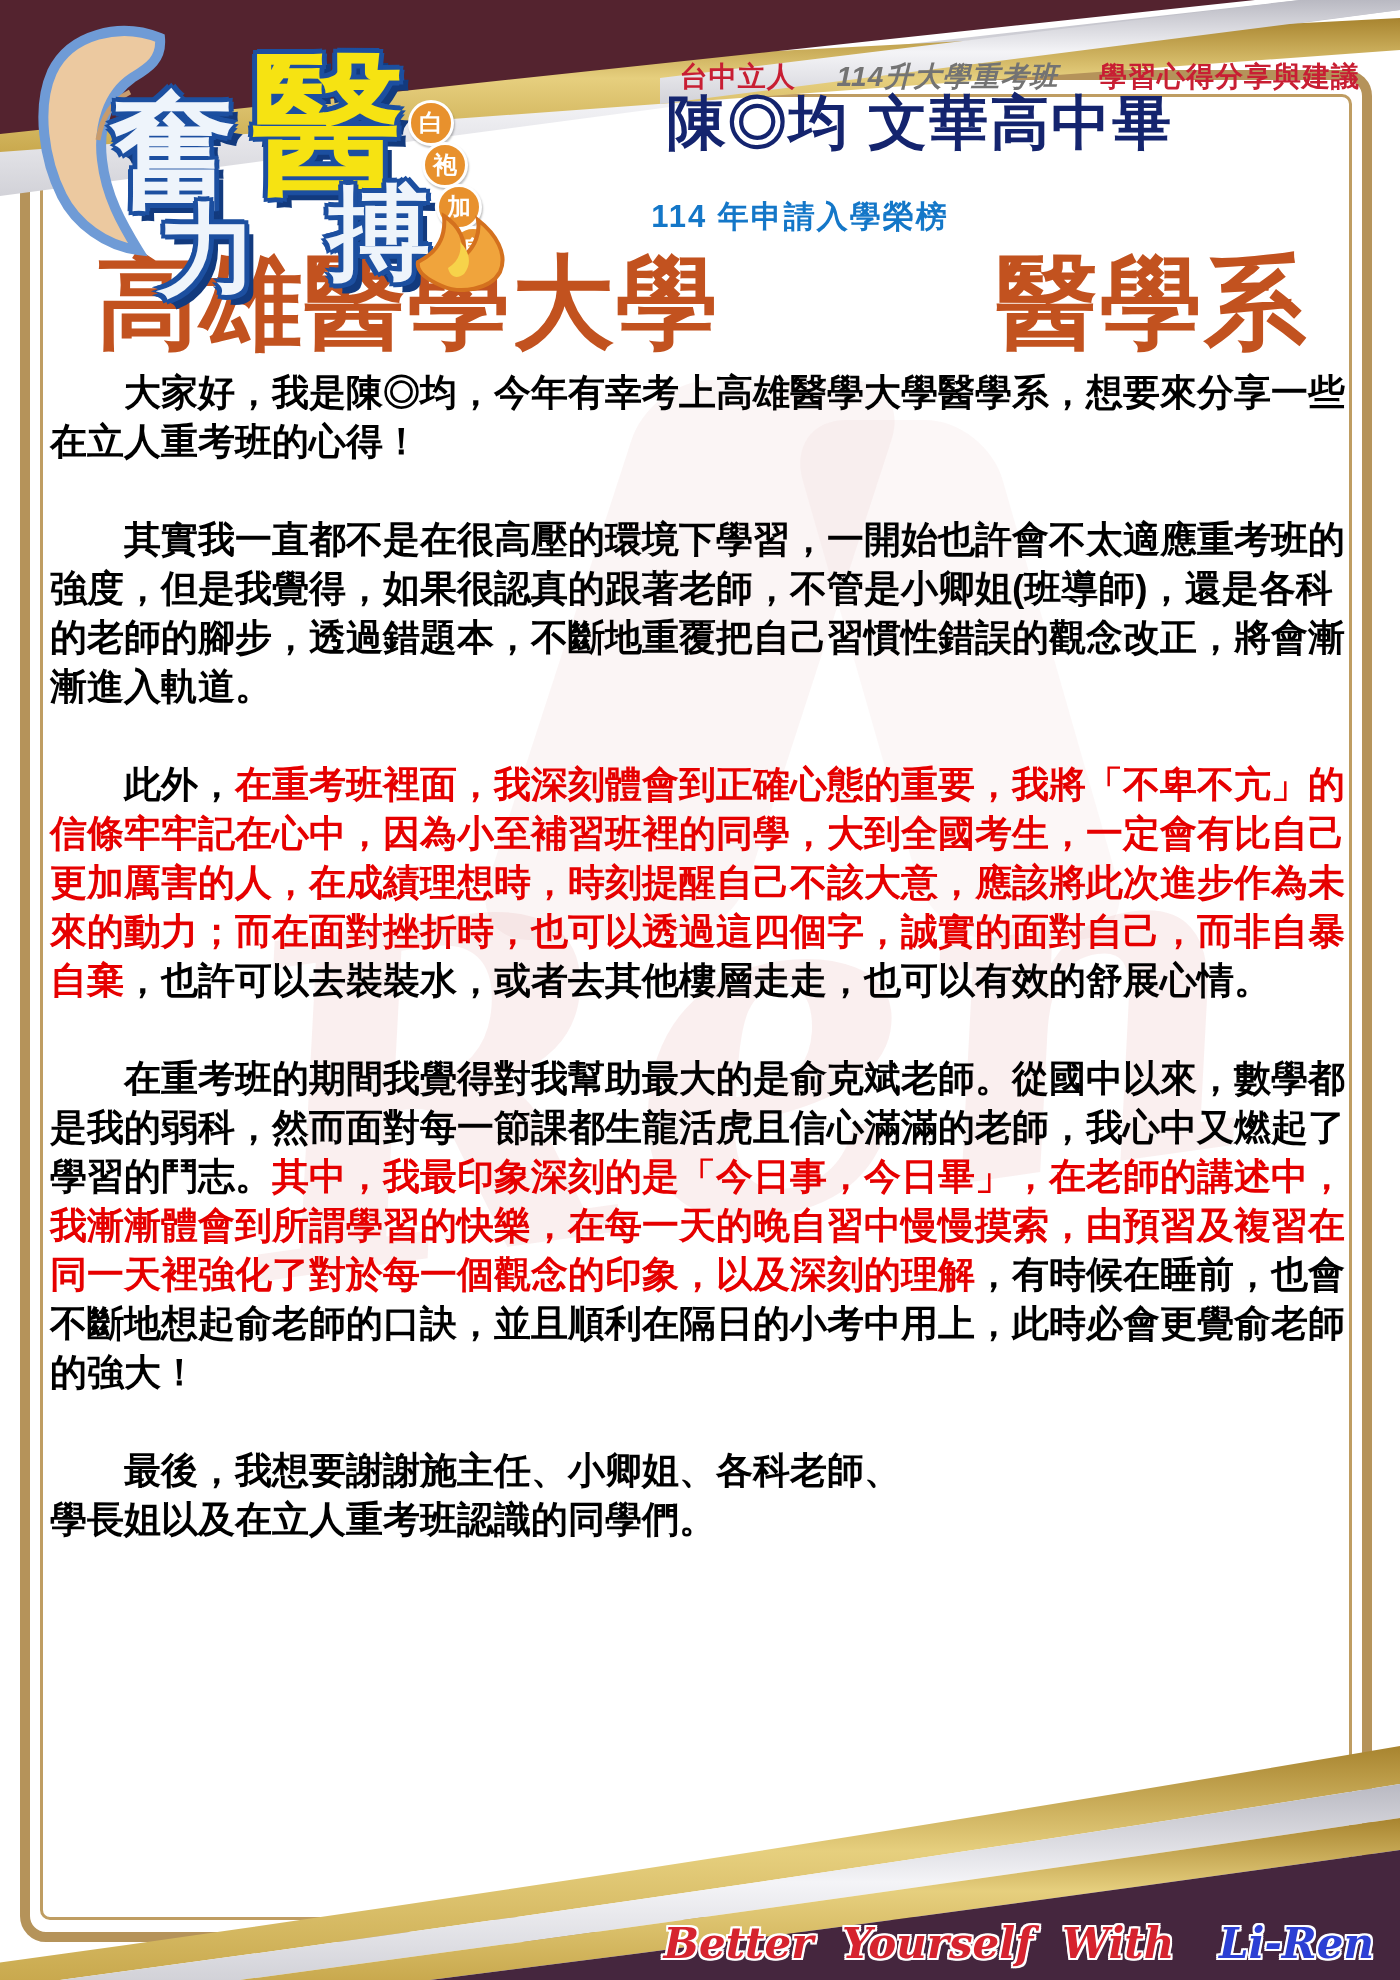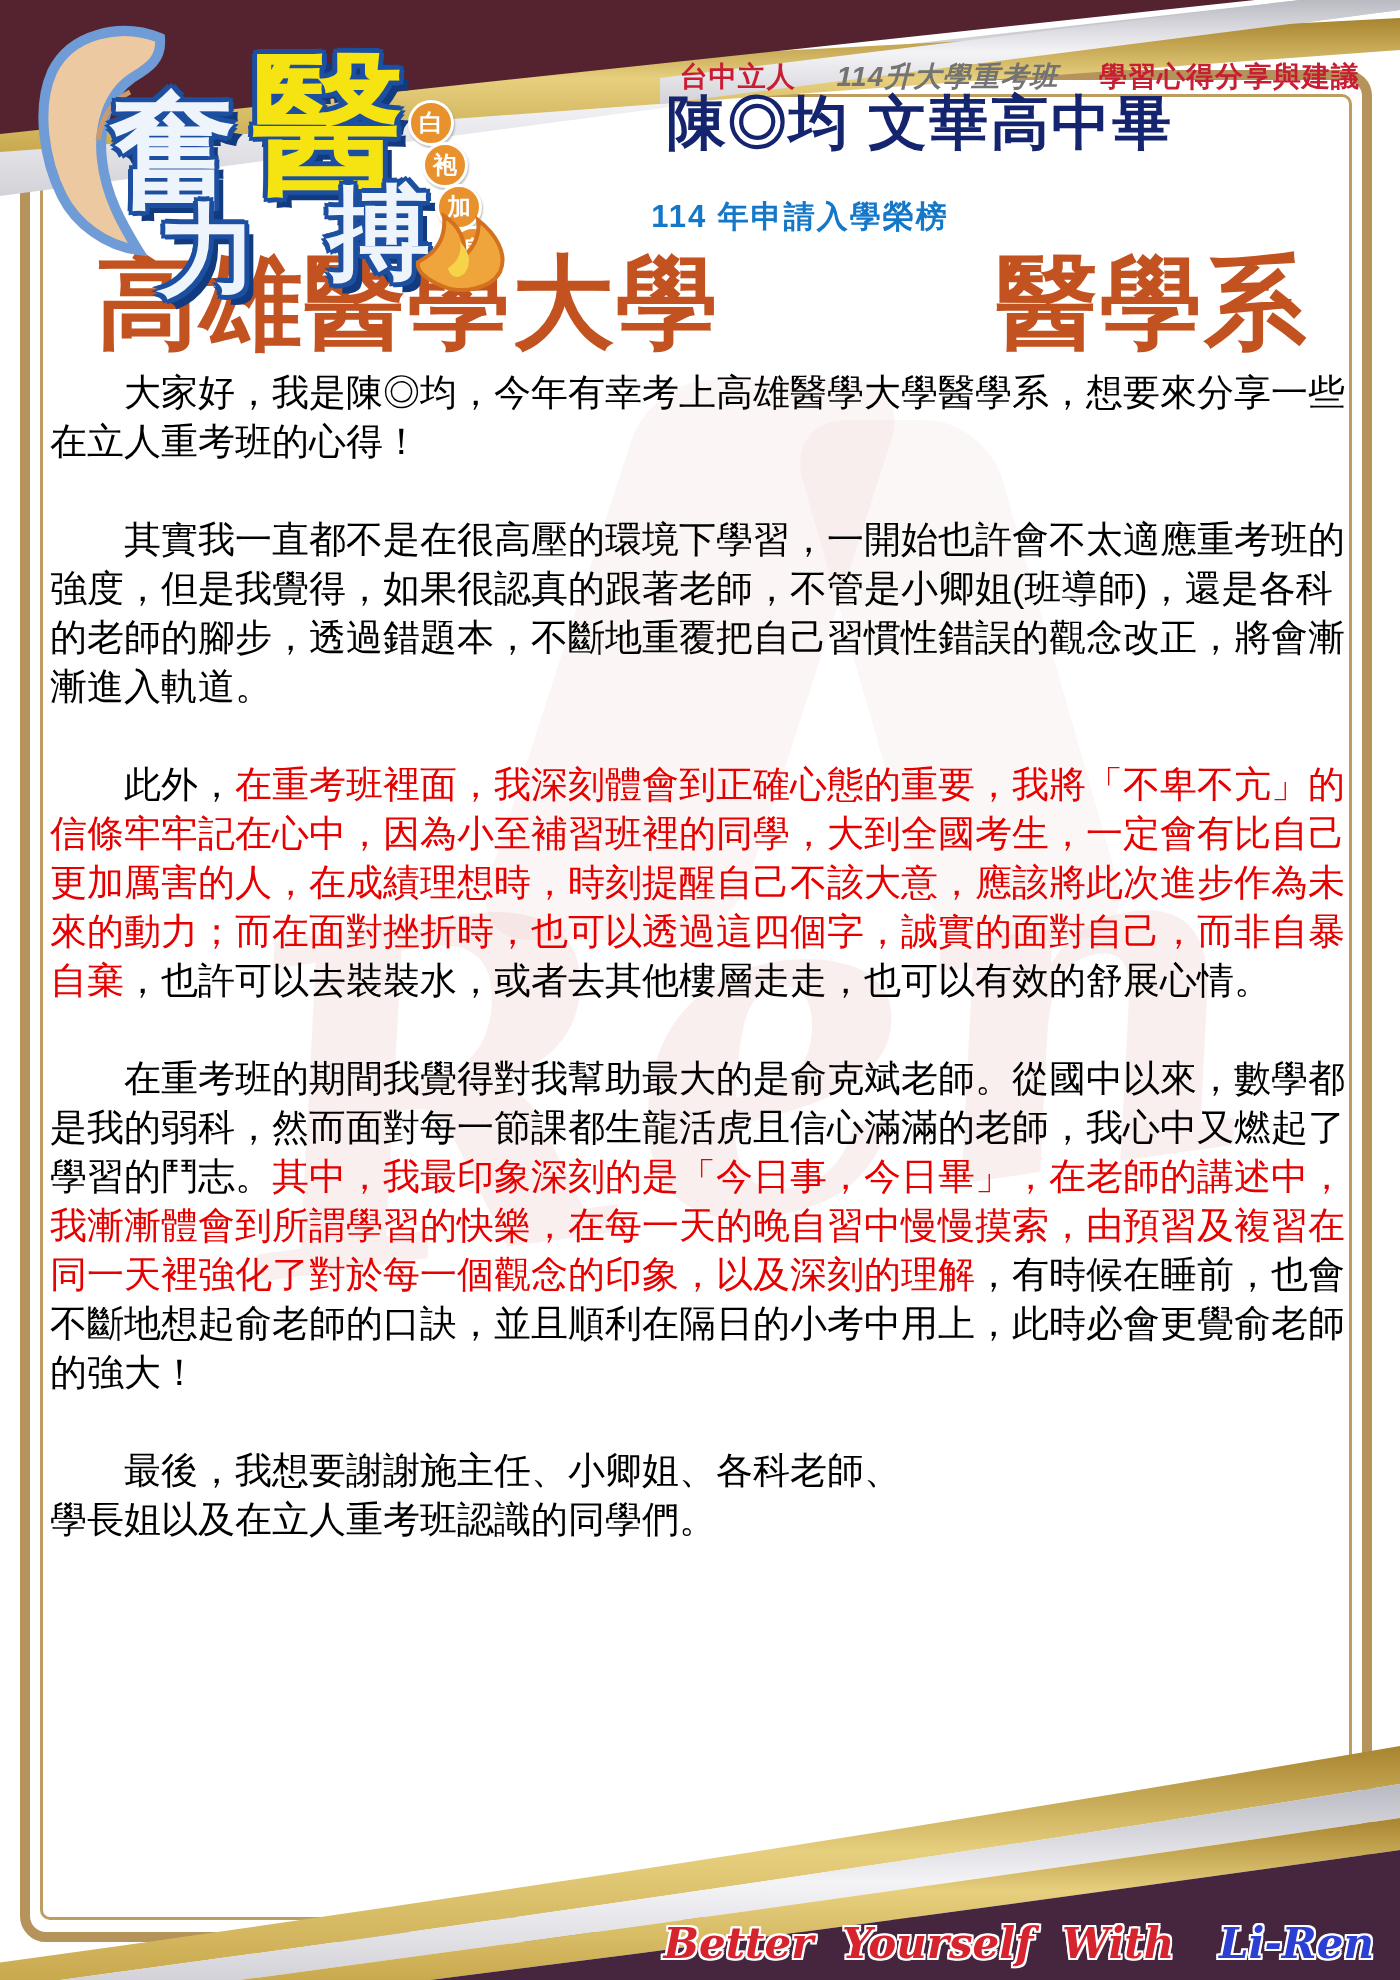--- a/index.html
+++ b/index.html
@@ -42,21 +42,21 @@
   .tag-blue{color:#737373;margin:0 32px;font-style:italic;}
   .student-name{top:84px;left:470px;width:900px;text-align:center;font-size:59px;font-weight:bold;
                 color:#14246e;z-index:5;letter-spacing:2px;white-space:nowrap;}
   .honor{top:196px;left:420px;width:760px;text-align:center;font-size:31px;font-weight:bold;color:#1477c8;
          z-index:5;letter-spacing:2px;white-space:nowrap;}
   .admission{top:252px;left:96px;right:92px;display:flex;justify-content:space-between;z-index:5;
              font-size:102px;font-weight:bold;color:#c2521f;line-height:1;white-space:nowrap;letter-spacing:2px;}
 
   
   .content{top:368px;left:50px;right:46px;z-index:5;font-size:37px;line-height:49px;color:#000;}
-  .para{margin:0;text-indent:2em;white-space:pre-line;}
+  .para{margin:0;text-indent:2em;white-space:pre-line;font-weight:bold;}
   .para + .para{margin-top:49px;}
   .seg-red{color:#e60000;}
   .seg-black{color:#000;}
 
   
   .bottom-deco{left:0;bottom:0;width:1400px;height:300px;z-index:8;pointer-events:none;}
   .slogan{right:26px;bottom:12px;z-index:9;font-family:"DejaVu Serif",serif;font-style:italic;font-weight:bold;
           font-size:42px;white-space:nowrap;word-spacing:14px;
           text-shadow:2px 0 0 #fff,-2px 0 0 #fff,0 2px 0 #fff,0 -2px 0 #fff,2px 2px 0 #fff,-2px -2px 0 #fff,
                       2px -2px 0 #fff,-2px 2px 0 #fff;}

